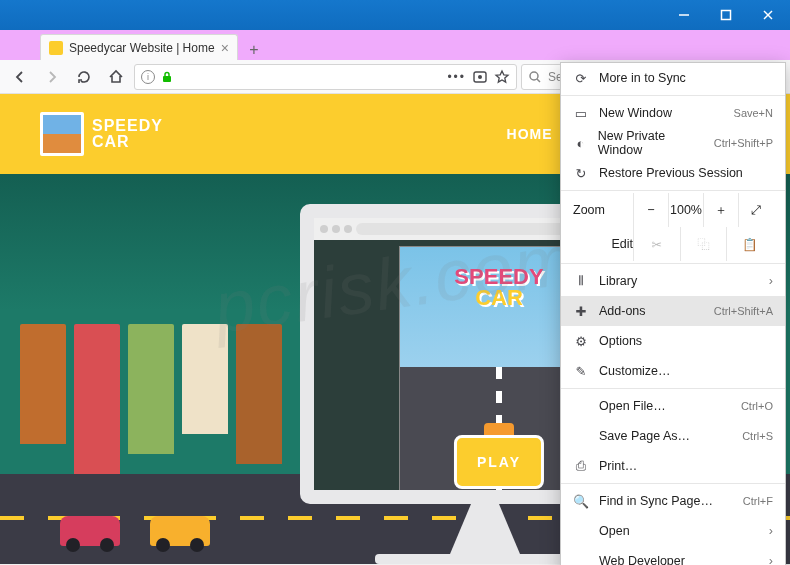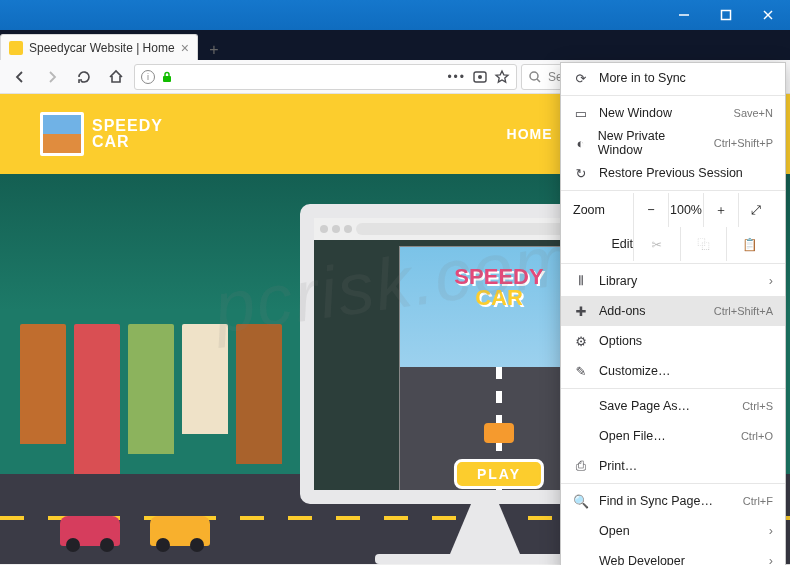--- a/index.html
+++ b/index.html
@@ -1,21 +1,21 @@
 <!DOCTYPE html>
 <html><head>
 <meta charset="utf-8">
 <style>
 * { margin: 0; padding: 0; box-sizing: border-box; font-family: "Segoe UI", Tahoma, sans-serif; }
 body { width: 790px; height: 565px; overflow: hidden; background: #f0f0f0; position: relative; }
 
 
 .titlebar { height: 30px; background: linear-gradient(to bottom, #1577cc, #0f6cbf); display: flex; align-items: center; justify-content: flex-end; padding: 0 8px; gap: 14px; }
 .titlebar .win-btn { width: 28px; height: 20px; display: flex; align-items: center; justify-content: center; color: #fff; }
-.tab-strip { height: 30px; background: #0f172a; display: flex; align-items: flex-end; }
+.tab-strip { height: 30px; background: #f0abfc; display: flex; align-items: flex-end; padding-left: 40px; }
 .tab { height: 26px; background: #fafafa; border: 1px solid #d8d8d8; border-bottom: none; border-radius: 3px 3px 0 0; display: flex; align-items: center; padding: 0 8px; font-size: 12px; color: #333; gap: 6px; min-width: 190px; }
 .tab .favicon { width: 14px; height: 14px; background: #fccd2d; border-radius: 2px; }
 .tab .close { color: #888; font-size: 14px; }
 .newtab { width: 20px; height: 20px; margin-left: 6px; display:flex;align-items:center;justify-content:center;color:#666;font-size:16px;}
 
 
 .toolbar { height: 34px; background: #f9f9fa; border-bottom: 1px solid #e2e2e2; display: flex; align-items: center; padding: 0 6px; gap: 4px; }
 .tbtn { width: 28px; height: 28px; display: flex; align-items: center; justify-content: center; color: #4a4a4f; border-radius: 3px; }
 .urlbar { flex: 1; height: 26px; border: 1px solid #d4d4d4; border-radius: 3px; background: #fff; display: flex; align-items: center; padding: 0 6px; gap: 6px; }
 .urlbar .info { width:14px;height:14px;border:1px solid #888;border-radius:50%;display:flex;align-items:center;justify-content:center;font-size:9px;color:#888;}
@@ -51,21 +51,21 @@
 .dot{width:8px;height:8px;border-radius:50%;background:#cfcfcf;}
 .miniurl{flex:1;height:12px;background:#e2e2e2;border-radius:6px;}
 .game { position:absolute; top:28px; left:85px; width:200px; height:260px; background:#6ab5e3; border:1px solid #888;}
 .game-sky{height:120px;background:linear-gradient(#7bc3e8,#9cd1ee);position:relative;}
 .game-title{position:absolute;top:20px;left:0;right:0;text-align:center;font-weight:900;font-size:22px;line-height:0.95;}
 .gt1{color:#e24a7a;text-shadow:2px 2px 0 #fff;}
 .gt2{color:#fccd2d;text-shadow:2px 2px 0 #fff;}
 .sound{position:absolute;top:6px;right:6px;width:20px;height:20px;background:#fccd2d;border-radius:50%;}
 .game-road{height:140px;background:#4a4a52;position:relative;}
 .game-road::before{content:"";position:absolute;top:0;left:50%;width:6px;height:100%;background:repeating-linear-gradient(#fff 0 12px, transparent 12px 24px);transform:translateX(-50%);}
-.play-btn{position:absolute;bottom:18px;left:50%;transform:translateX(-50%);background:#fccd2d;border:3px solid #fff;border-radius:8px;padding:4px 20px;color:#fff;font-weight:900;letter-spacing:2px;font-size:14px;}
+.play-btn{position:absolute;bottom:18px;left:50%;transform:translateX(-50%);background:#fccd2d;border:3px solid #fff;border-radius:8px;padding:16px 20px;color:#fff;font-weight:900;letter-spacing:2px;font-size:14px;}
 .gcar{position:absolute;bottom:64px;left:50%;transform:translateX(-50%);width:30px;height:20px;background:#f59a2e;border-radius:4px;}
 .stand{width:70px;height:50px;background:#e8e8ea;margin:0 auto;clip-path:polygon(30% 0,70% 0,100% 100%,0 100%);}
 .base{width:220px;height:10px;background:#e8e8ea;margin:0 auto;border-radius:4px;}
 
 
 .menu { position:absolute; top:62px; right:4px; width:226px; background:#fff; border:1px solid #c8c8c8; box-shadow:0 4px 18px rgba(0,0,0,0.25); font-size:12.5px; color:#222; z-index:100;}
 .menu .row { height:30px; display:flex; align-items:center; padding:0 12px; gap:10px; }
 .menu .row.sel { background:#e6e6e6; }
 .menu .sep { height:1px; background:#e6e6e6; margin:2px 0; }
 .menu .sc { margin-left:auto; color:#777; font-size:11px; }
@@ -292,27 +292,27 @@
       <span class="mi">⚙</span>
       <span>Options</span>
     </div>
   <div class="row">
       <span class="mi">✎</span>
       <span>Customize…</span>
     </div>
   <div class="sep"></div>
   <div class="row">
       <span class="mi"></span>
+      <span>Open File…</span>
+      <span class="sc">Ctrl+O</span>
+    </div>
+  <div class="row">
+      <span class="mi"></span>
       <span>Save Page As…</span>
       <span class="sc">Ctrl+S</span>
-    </div>
-  <div class="row">
-      <span class="mi"></span>
-      <span>Open File…</span>
-      <span class="sc">Ctrl+O</span>
     </div>
   <div class="row">
       <span class="mi">⎙</span>
       <span>Print…</span>
     </div>
   <div class="sep"></div>
   <div class="row">
       <span class="mi">🔍</span>
       <span>Find in Sync Page…</span>
       <span class="sc">Ctrl+F</span>

